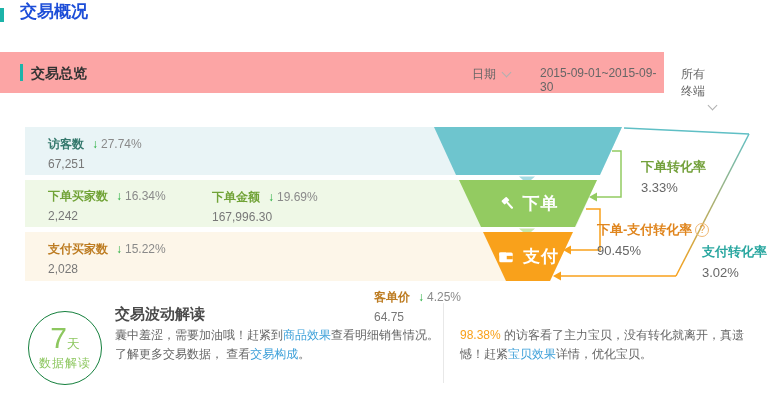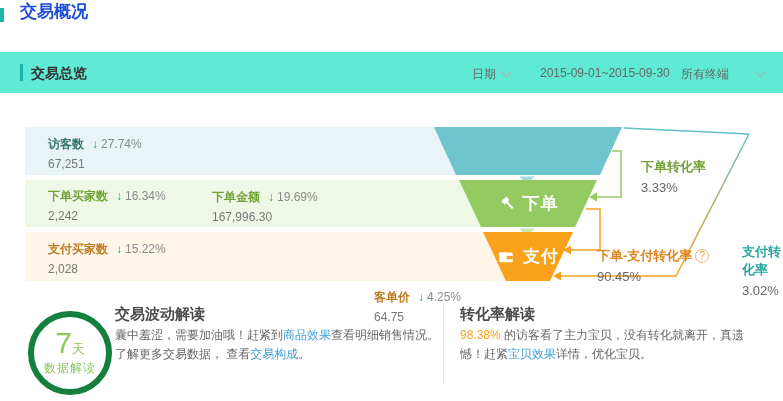--- a/index.html
+++ b/index.html
@@ -2,21 +2,21 @@
 <html><head>
 <meta charset="utf-8">
 <style>
   html,body{margin:0;padding:0;background:#fff;}
   .page{position:relative;width:783px;height:401px;background:#fff;overflow:hidden;
         font-family:"Liberation Sans","DejaVu Sans",sans-serif;}
   
   .corner-mark{position:absolute;left:0;top:8;top:8px;width:4px;height:14px;background:#1cb3a9;}
   .page-title{position:absolute;left:20px;top:0;margin:0;font-size:17px;font-weight:bold;color:#1d4ed8;}
   
-  .section-bar{position:absolute;left:0;top:52px;width:783px;height:41px;background:#5eead4;}
+  .section-bar{position:absolute;left:0;top:52px;width:664px;height:41px;background:#fca5a5;}
   .accent{position:absolute;left:20px;top:12px;width:3px;height:17px;background:#1cb3a9;}
   .section-title{position:absolute;left:31px;top:13px;font-size:14px;font-weight:bold;color:#333;}
   .ctrl{position:absolute;top:14px;font-size:12px;color:#666;cursor:pointer;}
   .chev{display:inline-block;width:6px;height:6px;border-right:1px solid #b0b0b0;border-bottom:1px solid #b0b0b0;transform:rotate(45deg);margin-left:7px;vertical-align:2px;}
   
   .band{position:absolute;}
   .band1{left:25px;top:127px;width:597px;height:48px;background:#e9f4f6;
          clip-path:polygon(0 0,597px 0,575px 48px,0 48px);}
   .band2{left:25px;top:180px;width:572px;height:47px;background:#eff8e7;
          clip-path:polygon(0 0,572px 0,551px 47px,0 47px);}
@@ -36,21 +36,21 @@
   .stage .slabel{color:#fff;font-size:17px;font-weight:bold;letter-spacing:1px;}
   .sicon{display:inline-flex;}
   .rate{position:absolute;font-size:13px;}
   .rate .rlabel{font-weight:bold;}
   .rate .rval{color:#666;margin-top:4px;}
   .rate-order .rlabel{color:#74a13c;}
   .rate-order-pay .rlabel{color:#e0861f;}
   .rate-pay .rlabel{color:#2aa7a0;}
   .help{display:inline-block;width:12px;height:12px;line-height:12px;text-align:center;border:1px solid #efb873;border-radius:50%;color:#e89b3c;font-size:10px;font-weight:normal;margin-left:3px;vertical-align:1px;cursor:pointer;pointer-events:auto;}
   
-  .badge{position:absolute;left:28px;top:311px;width:72px;height:72px;border:6px solid #15803d;border-radius:50%;
+  .badge{position:absolute;left:28px;top:311px;width:72px;height:72px;border:1px solid #15803d;border-radius:50%;
          display:flex;flex-direction:column;align-items:center;justify-content:center;color:#8dc75f;}
   .badge .big{font-size:30px;line-height:28px;}
   .badge .unit{font-size:13px;}
   .badge .cap{font-size:12px;margin-top:2px;letter-spacing:1px;}
   .ins-heading{position:absolute;font-size:15px;font-weight:bold;color:#4a4a4a;margin:0;}
   .ins-text{position:absolute;font-size:12px;color:#666;line-height:19px;margin:0;}
   .link{color:#3da0d9;cursor:pointer;}
   .hl{color:#f9a11b;}
   .vdivider{position:absolute;left:443px;top:303px;width:1px;height:80px;background:#e8e8e8;}
 </style>
@@ -145,42 +145,41 @@
           <rect x="3" y="6" width="9" height="4" fill="#fff"></rect>
         </svg>
     </span>
     <span class="slabel">支付</span>
   </div>
 
   <div class="rate rate-order" style="left:641px;top:158px;">
     <div class="rlabel">下单转化率</div>
     <div class="rval">3.33%</div>
   </div>
-  <div class="rate rate-order-pay" style="left:597px;top:221px;margin-top:26px;">
+  <div class="rate rate-order-pay" style="left:597px;top:221px;">
     <div class="rlabel"><span>下单-支付转化率</span><span class="help">?</span></div>
     <div class="rval">90.45%</div>
   </div>
-  <div class="rate rate-pay" style="left:702px;top:243px;margin-left:40px;">
+  <div class="rate rate-pay" style="left:702px;top:243px;">
     <div class="rlabel">支付转化率</div>
     <div class="rval">3.02%</div>
   </div>
 
   <div class="badge">
     <div><span class="big">7</span><span class="unit">天</span></div>
     <div class="cap">数据解读</div>
   </div>
 
   <h2 class="ins-heading" style="left:115px;top:305px;">交易波动解读</h2>
   <p class="ins-text" style="left:115px;top:326px;">
     <span>囊中羞涩，需要加油哦！赶紧到</span><span class="link">商品效果</span><span>查看明细销售情况。</span>
   </p>
   <p class="ins-text" style="left:115px;top:345px;">
     <span>了解更多交易数据， 查看</span><span class="link">交易构成</span><span>。</span>
   </p>
 
   <div class="vdivider"></div>
 
-  <h2 class="ins-heading" style="left:460px;top:305px;">转化率解读</h2>
   <p class="ins-text" style="left:460px;top:326px;width:308px;">
     <span class="hl">98.38%</span><span> 的访客看了主力宝贝，没有转化就离开，真遗憾！赶紧</span><span class="link">宝贝效果</span><span>详情，优化宝贝。</span>
   </p>
 
 </div>
 
 </body></html>

